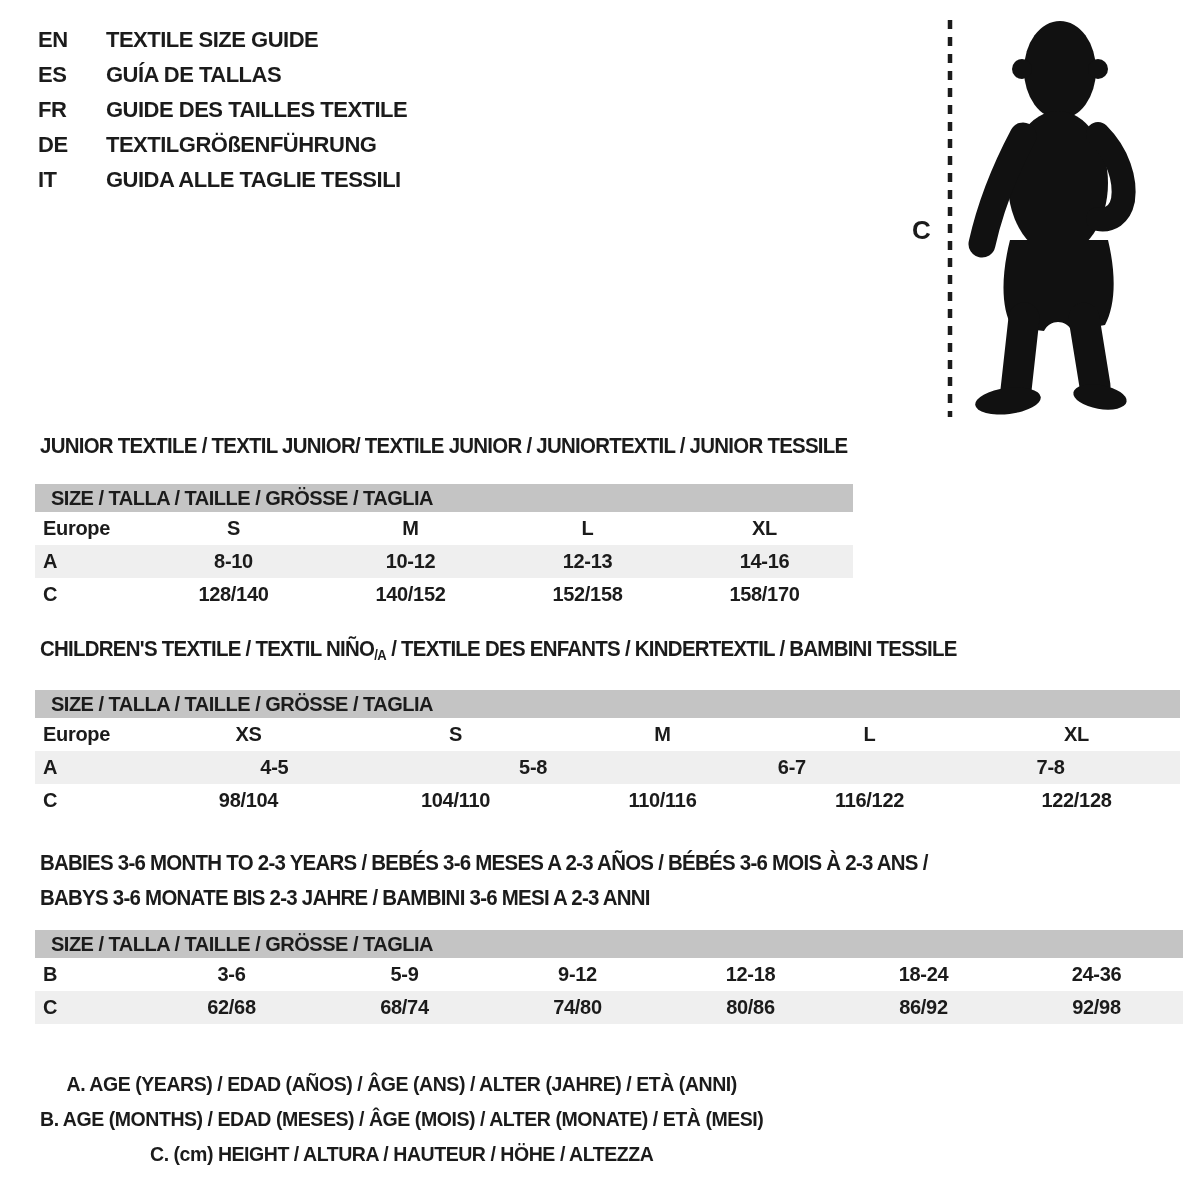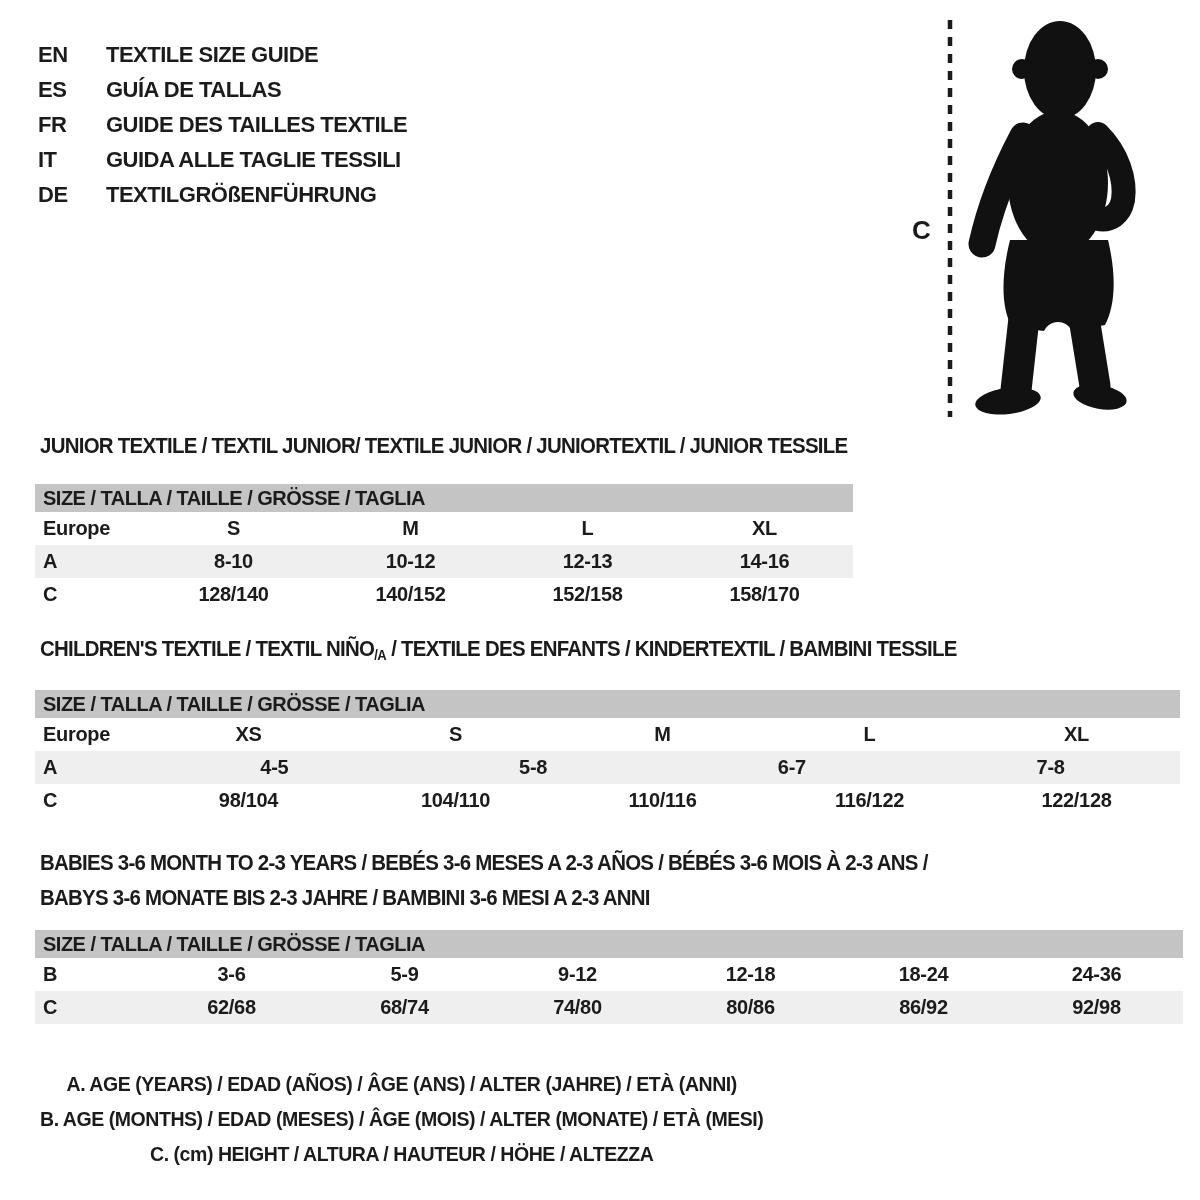--- a/index.html
+++ b/index.html
@@ -2,39 +2,39 @@
 <html><head>
 <meta charset="utf-8">
 <style>
   html,body{margin:0;padding:0;}
   body{
     width:1200px;height:1200px;position:relative;overflow:hidden;
     background:#ffffff;color:#1b1b1b;
     font-family:"Liberation Sans", sans-serif;font-weight:700;
   }
   
-  .lang-block{position:absolute;left:38px;top:37px;}
+  .lang-block{position:absolute;left:38px;top:22px;}
   .lang-row{display:flex;height:35px;line-height:35px;font-size:22px;letter-spacing:-0.5px;}
   .lang-code{width:68px;}
   .lang-label{white-space:nowrap;}
   
   .figure-svg{position:absolute;left:900px;top:12px;width:250px;height:410px;}
   .c-label{position:absolute;left:912px;top:215px;font-size:26px;line-height:30px;}
   
   .sec-title{
     position:absolute;left:40px;font-size:22px;letter-spacing:-0.8px;white-space:nowrap;
     transform:scaleX(0.93);transform-origin:left center;line-height:26px;
   }
   .sub-small{font-size:14px;vertical-align:-4px;letter-spacing:-0.5px;}
   .two-line{line-height:35px;transform-origin:left top;}
   
   .table{position:absolute;left:35px;}
   .size-bar{
     height:28px;line-height:28px;background:#c4c4c4;
-    font-size:20px;letter-spacing:-0.5px;padding-left:8px;
+    font-size:20px;letter-spacing:-0.5px;padding-left:16px;
   }
   .trow{display:flex;height:33px;line-height:33px;font-size:20px;letter-spacing:-0.3px;}
   .trow .lbl{width:110px;padding-left:8px;box-sizing:border-box;}
   .trow .cell{flex:1;text-align:center;}
   .shaded{background:#efefef;}
   
   .legend{position:absolute;left:40px;top:1066px;text-align:center;}
   .legend-line{
     height:35px;line-height:35px;font-size:21px;letter-spacing:-0.5px;white-space:nowrap;
     transform:scaleX(0.93);transform-origin:left center;
@@ -50,26 +50,26 @@
   </div>
   <div class="lang-row">
     <span class="lang-code">ES</span>
     <span class="lang-label">GUÍA DE TALLAS</span>
   </div>
   <div class="lang-row">
     <span class="lang-code">FR</span>
     <span class="lang-label">GUIDE DES TAILLES TEXTILE</span>
   </div>
   <div class="lang-row">
+    <span class="lang-code">DE</span>
+    <span class="lang-label">TEXTILGRÖßENFÜHRUNG</span>
+  </div>
+  <div class="lang-row">
     <span class="lang-code">IT</span>
     <span class="lang-label">GUIDA ALLE TAGLIE TESSILI</span>
-  </div>
-  <div class="lang-row">
-    <span class="lang-code">DE</span>
-    <span class="lang-label">TEXTILGRÖßENFÜHRUNG</span>
   </div>
 </div>
 
 <div class="c-label">C</div>
 
 <svg class="figure-svg" viewBox="0 0 250 410" xmlns="http://www.w3.org/2000/svg">
   <line x1="50" y1="8" x2="50" y2="405" stroke="#1b1b1b" stroke-width="4.5" stroke-dasharray="9 8"></line>
   <g transform="translate(68,6)" fill="#111111" stroke="#111111">
     <ellipse cx="92" cy="52" rx="36" ry="49" stroke="none"></ellipse>
     <circle cx="54" cy="51" r="10" stroke="none"></circle>

